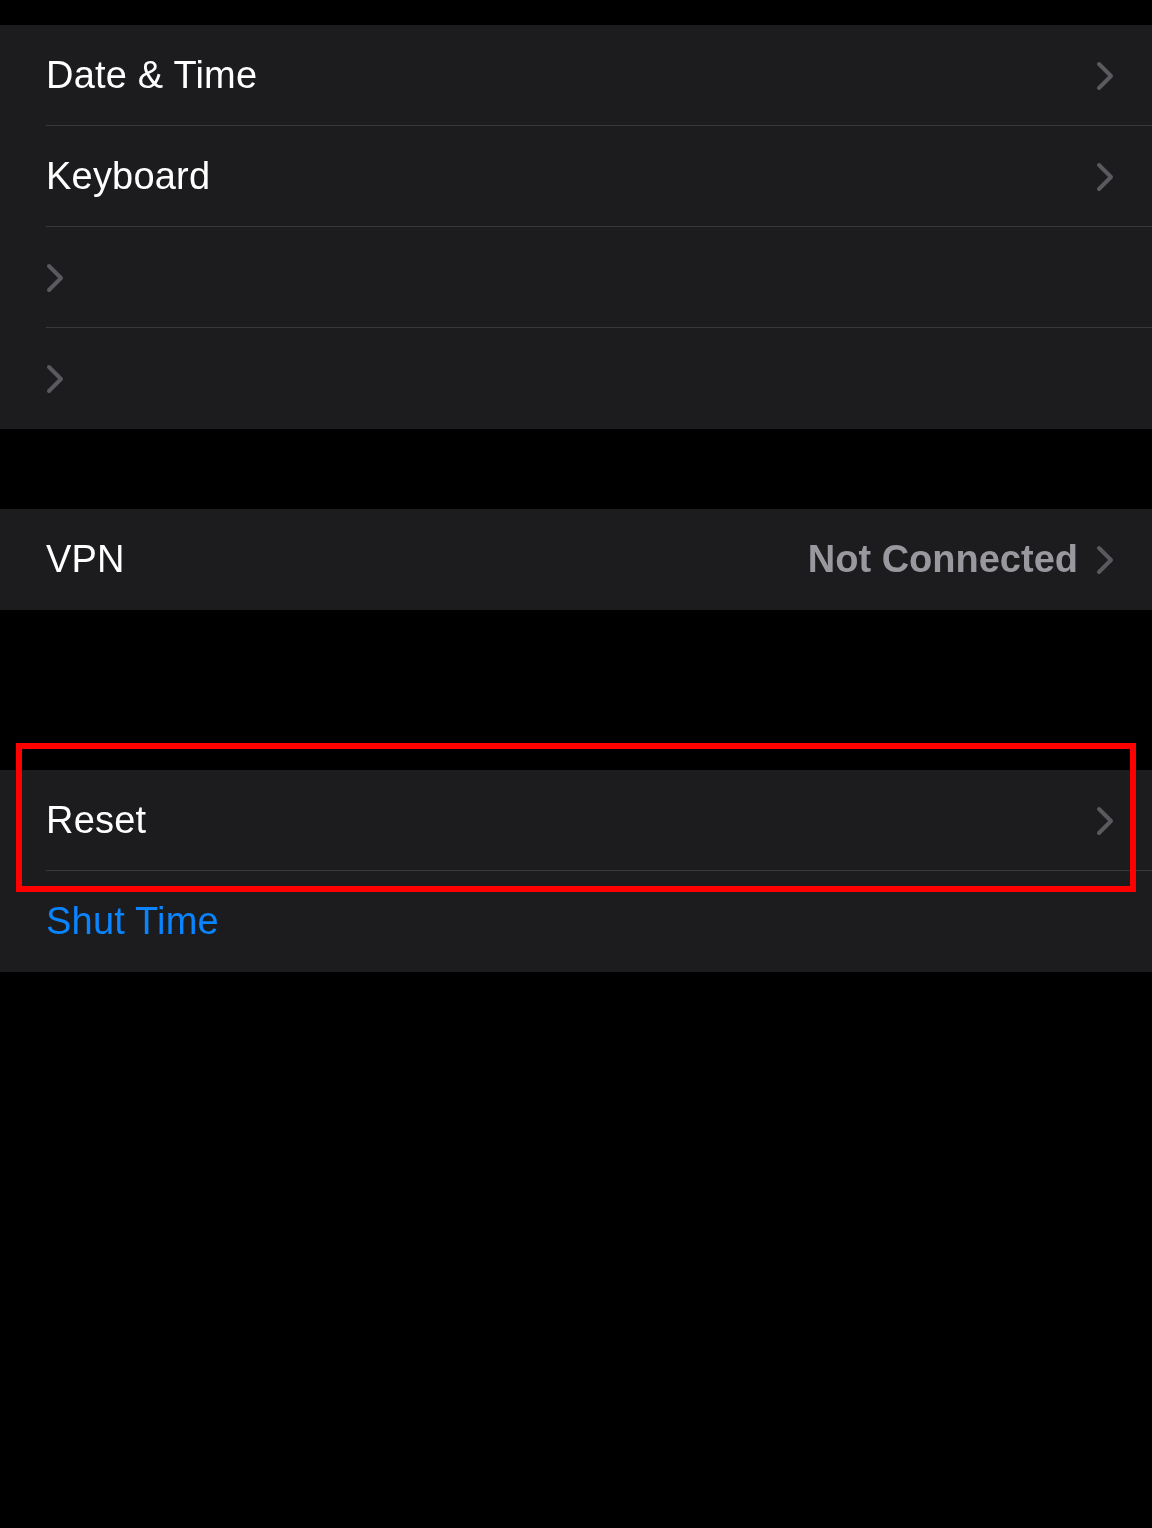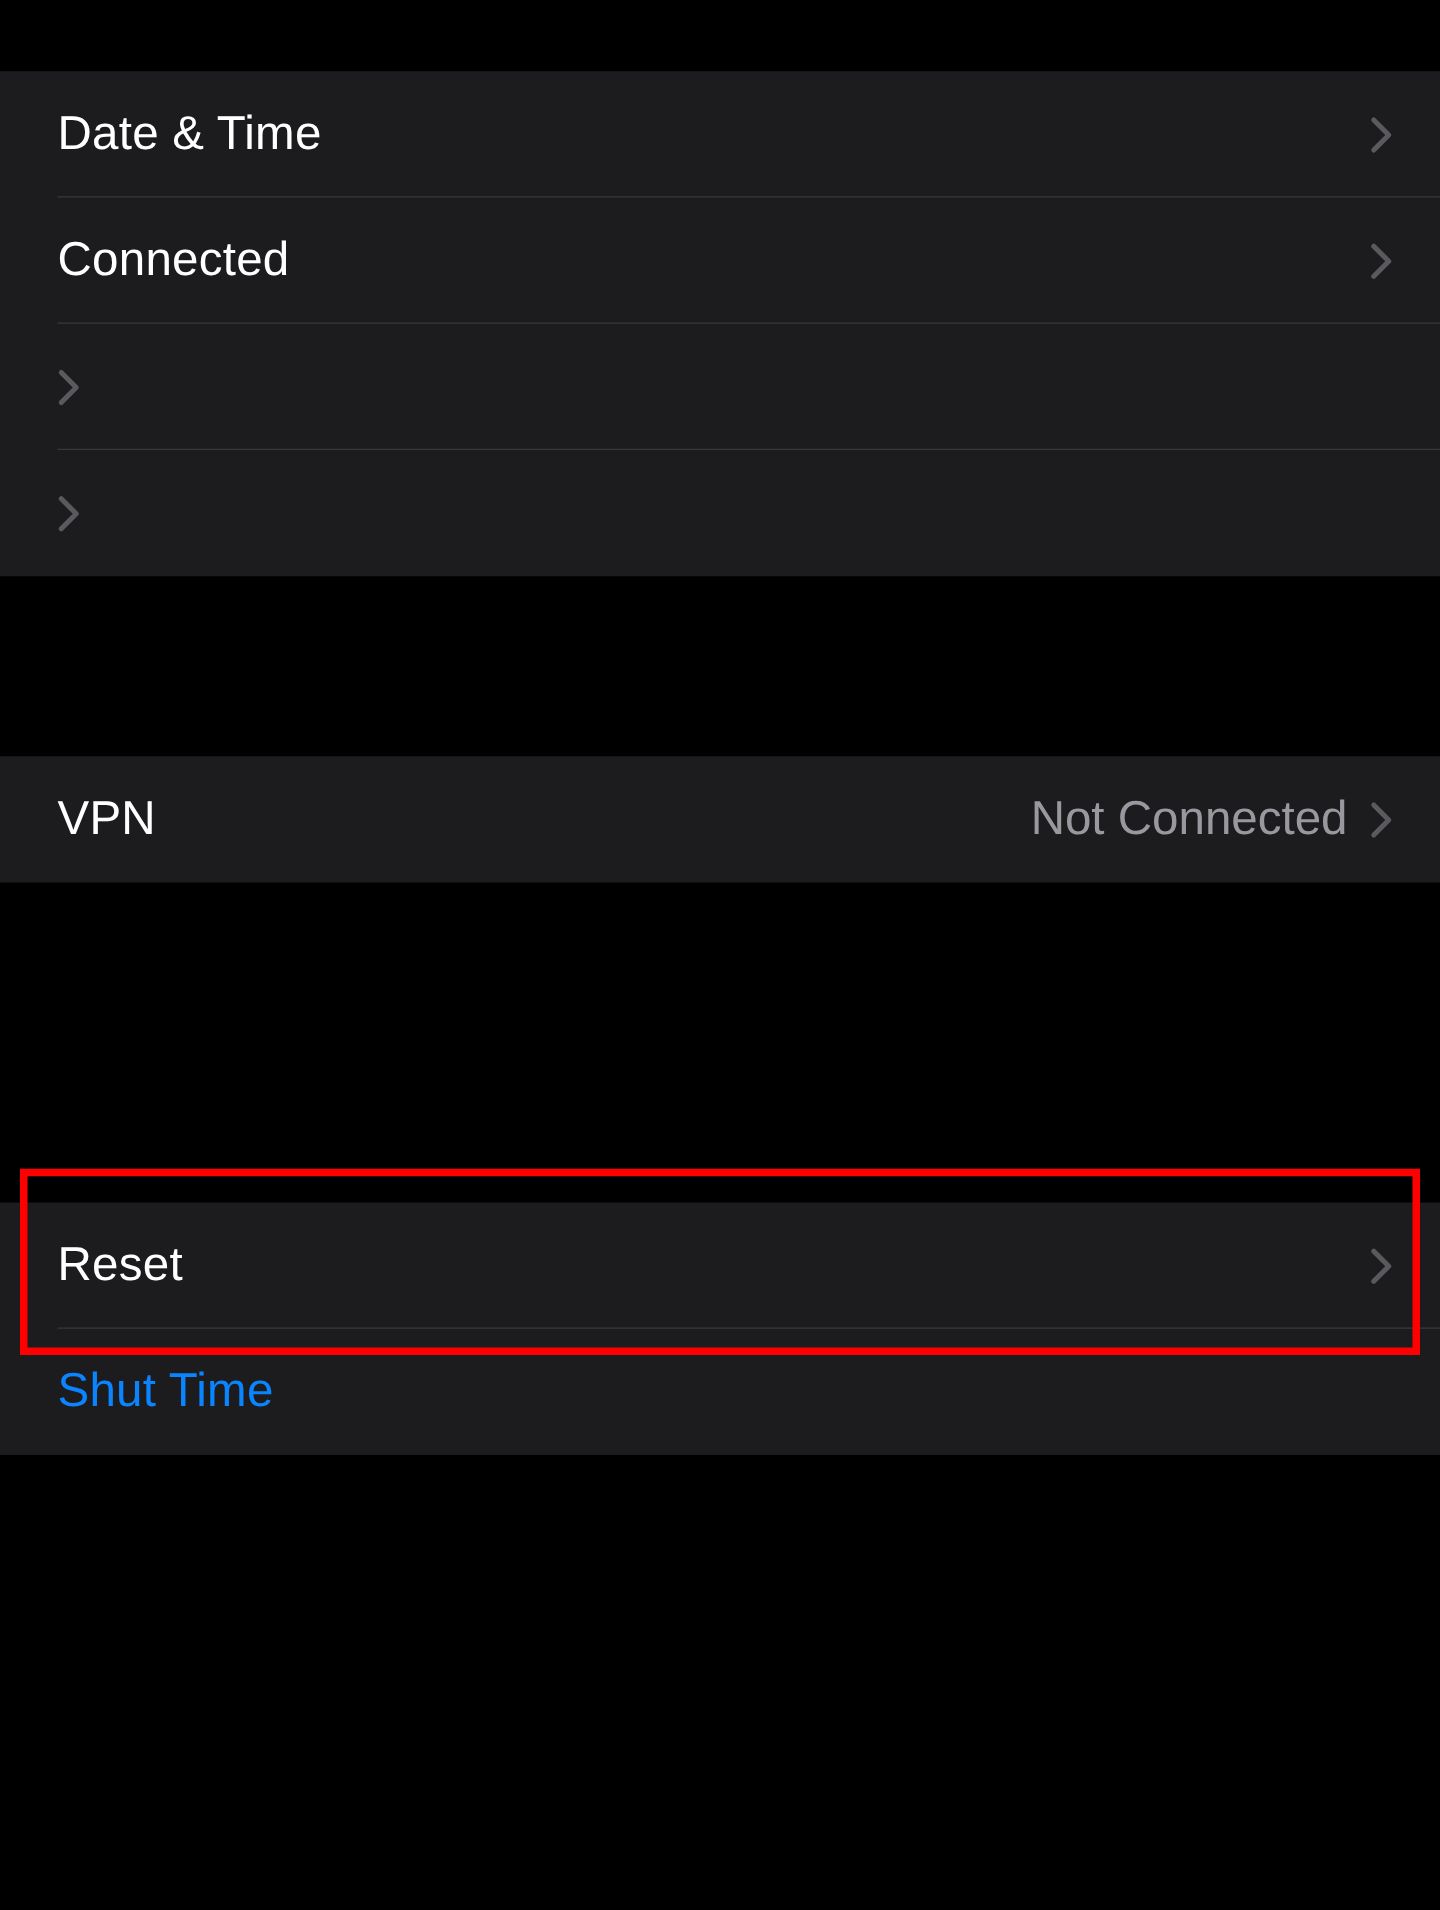--- a/index.html
+++ b/index.html
@@ -53,21 +53,21 @@
       color: #0a84ff;
     }
     .row-right {
       display: flex;
       align-items: center;
       gap: 18px;
     }
     .row-value {
       color: #98989e;
       font-size: 38px;
-      font-weight: 400;
+      font-weight: 700;
     }
     .chevron {
       width: 18px;
       height: 30px;
       flex-shrink: 0;
     }
     .chevron svg {
       width: 100%;
       height: 100%;
       display: block;
@@ -87,21 +87,20 @@
       text-align: right;
     }
     .bottom-fill {
       background: #000000;
       flex: 1;
     }
     .container {
       display: flex;
       flex-direction: column;
       height: 1484px;
-      gap: 32px;
     }
   </style>
 </head>
 <body>
 
 <div class="container">
 
   <div class="gap-top"></div>
 
   <div class="settings-group">
@@ -109,21 +108,21 @@
       <span class="row-label">Date &amp; Time</span>
       <div class="row-right">
         <span class="chevron">
           <svg viewBox="0 0 18 30">
               <path d="M3 3 L15 15 L3 27" stroke="#5a5a5e" stroke-width="4" fill="none" stroke-linecap="round" stroke-linejoin="round"></path>
             </svg>
         </span>
       </div>
     </div>
     <div class="settings-row with-separator">
-      <span class="row-label">Connected</span>
+      <span class="row-label">Keyboard</span>
       <div class="row-right">
         <span class="chevron">
           <svg viewBox="0 0 18 30">
               <path d="M3 3 L15 15 L3 27" stroke="#5a5a5e" stroke-width="4" fill="none" stroke-linecap="round" stroke-linejoin="round"></path>
             </svg>
         </span>
       </div>
     </div>
     <div class="settings-row with-separator">
       <div class="row-right">

